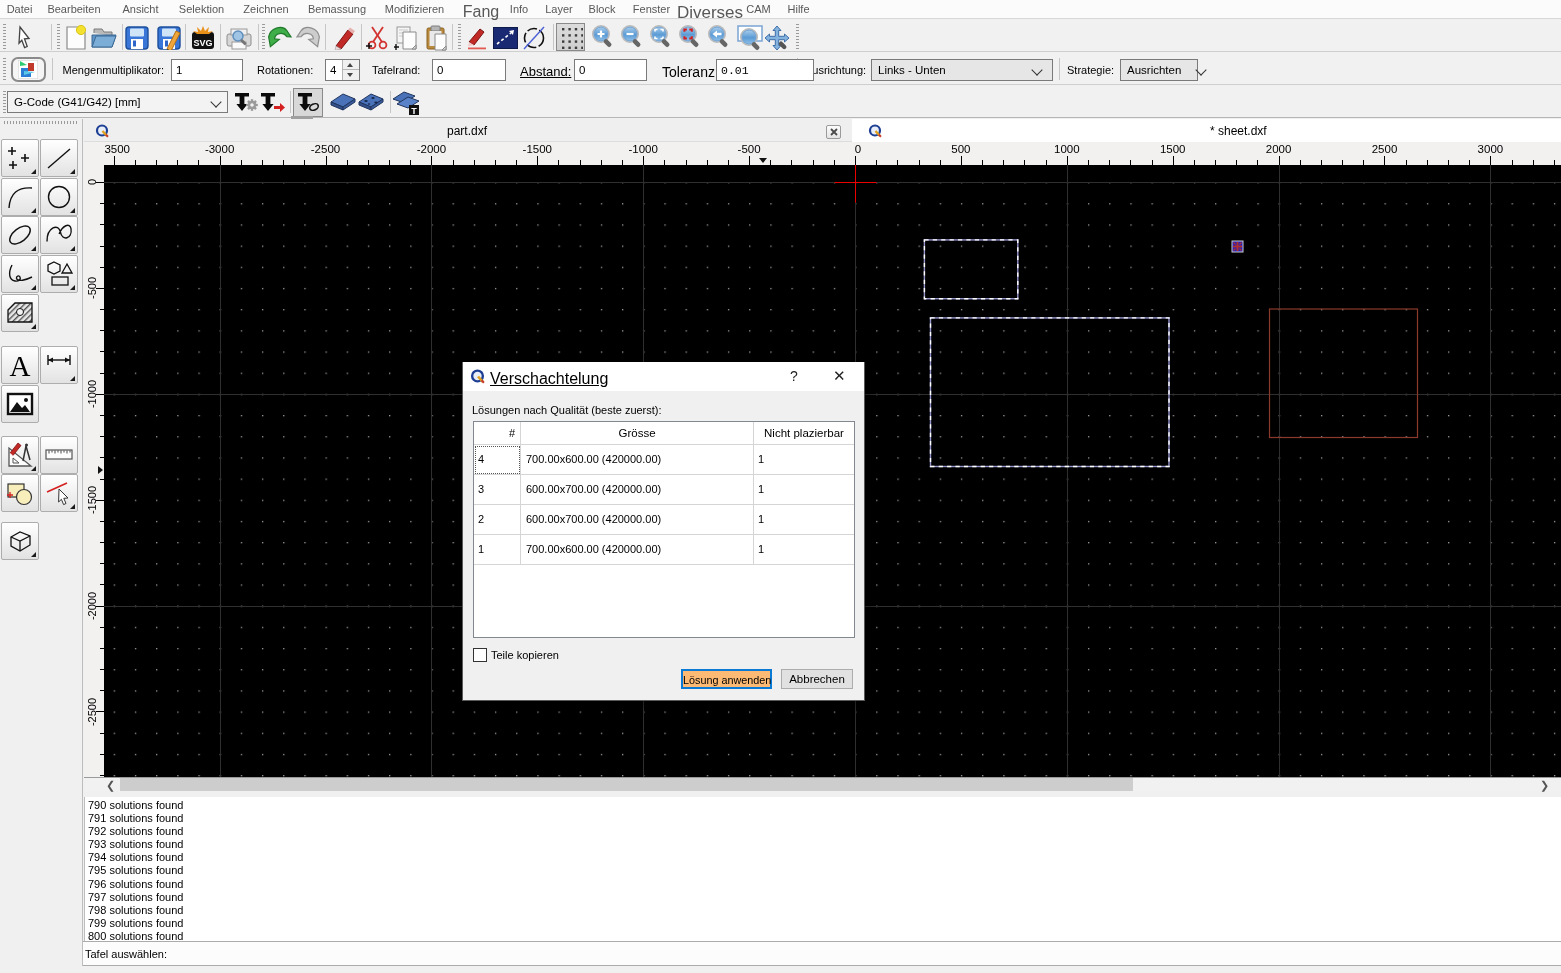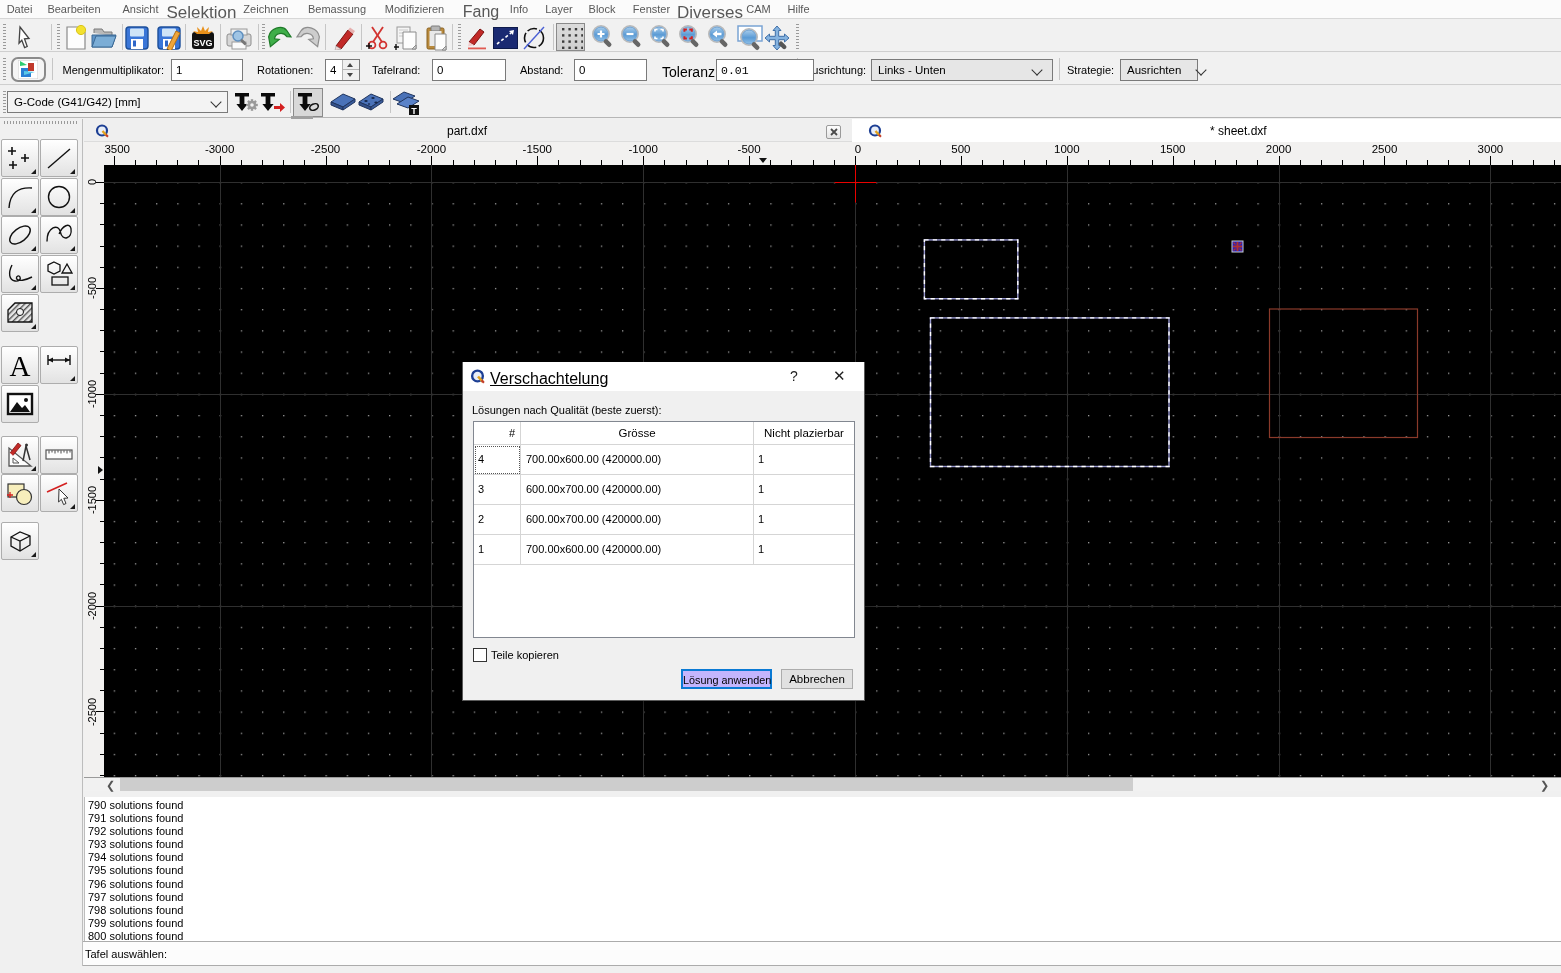--- a/index.html
+++ b/index.html
@@ -10,21 +10,21 @@
 .lbl{position:absolute;font-size:12px;color:#000;white-space:nowrap;}
 .inp{position:absolute;height:22px;border:1px solid #7a7a7a;background:#fff;font-size:11.5px;color:#000;padding:4px 0 0 4px;}
 .cmb{position:absolute;height:22px;border:1px solid #7a7a7a;background:#e6e6e6;font-size:11.5px;color:#000;padding:4px 0 0 6px;}
 .chv{position:absolute;width:8px;height:8px;border-right:1.4px solid #333;border-bottom:1.4px solid #333;transform:rotate(45deg);}
 .rlbl{position:absolute;font-size:11.5px;color:#000;white-space:nowrap;transform:translateX(-50%);}
 </style></head><body>
 <div style="position:absolute;left:0;top:0;width:1561px;height:19px;background:#fbfbfb;border-bottom:1px solid #d7d7d7;"></div>
 <div style="position:absolute;left:19.5px;top:3px;transform:translateX(-50%);font-size:11px;color:#585858;white-space:nowrap;">Datei</div>
 <div style="position:absolute;left:74px;top:3px;transform:translateX(-50%);font-size:11px;color:#585858;white-space:nowrap;">Bearbeiten</div>
 <div style="position:absolute;left:140.5px;top:3px;transform:translateX(-50%);font-size:11px;color:#585858;white-space:nowrap;">Ansicht</div>
-<div style="position:absolute;left:201.5px;top:3px;transform:translateX(-50%);font-size:17px;color:#585858;white-space:nowrap;text-align:right;">Selektion</div>
+<div style="position:absolute;left:201.5px;top:3px;transform:translateX(-50%);font-size:11px;color:#585858;white-space:nowrap;text-align:right;">Selektion</div>
 <div style="position:absolute;left:266px;top:3px;transform:translateX(-50%);font-size:11px;color:#585858;white-space:nowrap;">Zeichnen</div>
 <div style="position:absolute;left:337px;top:3px;transform:translateX(-50%);font-size:11px;color:#585858;white-space:nowrap;">Bemassung</div>
 <div style="position:absolute;left:414.5px;top:3px;transform:translateX(-50%);font-size:11px;color:#585858;white-space:nowrap;">Modifizieren</div>
 <div style="position:absolute;left:481px;top:3px;transform:translateX(-50%);font-size:16px;color:#585858;white-space:nowrap;">Fang</div>
 <div style="position:absolute;left:519px;top:3px;transform:translateX(-50%);font-size:11px;color:#585858;white-space:nowrap;">Info</div>
 <div style="position:absolute;left:559px;top:3px;transform:translateX(-50%);font-size:11px;color:#585858;white-space:nowrap;">Layer</div>
 <div style="position:absolute;left:602px;top:3px;transform:translateX(-50%);font-size:11px;color:#585858;white-space:nowrap;">Block</div>
 <div style="position:absolute;left:651.5px;top:3px;transform:translateX(-50%);font-size:11px;color:#585858;white-space:nowrap;">Fenster</div>
 <div style="position:absolute;left:710px;top:3px;transform:translateX(-50%);font-size:17px;color:#585858;white-space:nowrap;">Diverses</div>
 <div style="position:absolute;left:758.5px;top:3px;transform:translateX(-50%);font-size:11px;color:#585858;white-space:nowrap;">CAM</div>
@@ -53,21 +53,21 @@
 <svg style="position:absolute;left:18px;top:60px;" width="20" height="19" viewBox="0 0 20 19">
     <rect x="0" y="0" width="20" height="19" fill="#ffffff" stroke="#cccccc" stroke-width="1"></rect>
     <polygon points="2,1 9,5 2,6" fill="#2ecc71"></polygon>
     <rect x="10" y="3" width="6" height="8" fill="#c0392b"></rect>
     <path d="M3,8 L10,8 L10,12 L13,12 L13,17 L3,17 Z" fill="#2a7fd4"></path>
     <polygon points="6,11 17,12 6,15" fill="#5bc8e8"></polygon>
   </svg>
 <div class="lbl" style="left:62.5px;top:64px;font-size:11px;">Mengenmultiplikator:</div>
 <div class="lbl" style="left:257px;top:64px;font-size:11px;">Rotationen:</div>
 <div class="lbl" style="left:372px;top:64px;font-size:11px;">Tafelrand:</div>
-<div class="lbl" style="left:520px;top:64px;font-size:11px;">Abstand:</div>
+<div class="lbl" style="left:520px;top:64px;font-size:13px;text-decoration:underline;">Abstand:</div>
 <div class="lbl" style="left:662px;top:64px;font-size:14px;">Toleranz:</div>
 <div class="lbl" style="left:805px;top:64px;font-size:11px;">Ausrichtung:</div>
 <div class="lbl" style="left:1067px;top:64px;font-size:11px;">Strategie:</div>
 <div class="inp" style="left:171px;top:59px;width:72px;">1</div>
 <div class="inp" style="left:325px;top:59px;width:35px;">4</div>
 <div style="position:absolute;left:342px;top:60px;width:17px;height:10px;background:#f0f0f0;border-left:1px solid #b5b5b5;border-bottom:1px solid #b5b5b5;"></div>
 <div style="position:absolute;left:342px;top:70px;width:17px;height:10px;background:#f0f0f0;border-left:1px solid #b5b5b5;"></div>
 <div style="position:absolute;left:347px;top:63px;width:0;height:0;border-left:3px solid transparent;border-right:3px solid transparent;border-bottom:4px solid #444;"></div>
 <div style="position:absolute;left:347px;top:73px;width:0;height:0;border-left:3px solid transparent;border-right:3px solid transparent;border-top:4px solid #444;"></div>
 <div class="inp" style="left:432px;top:59px;width:74px;">0</div>
@@ -688,13 +688,13 @@
 <div style="position:absolute;left:526px;top:513.0px;font-size:11px;color:#000;">600.00x700.00 (420000.00)</div>
 <div style="position:absolute;left:758px;top:513.0px;font-size:11px;color:#000;">1</div>
 <div style="position:absolute;left:474px;top:534.0px;width:380px;height:1px;background:#d5d5d5;"></div>
 <div style="position:absolute;left:478px;top:543.0px;font-size:11px;color:#000;">1</div>
 <div style="position:absolute;left:526px;top:543.0px;font-size:11px;color:#000;">700.00x600.00 (420000.00)</div>
 <div style="position:absolute;left:758px;top:543.0px;font-size:11px;color:#000;">1</div>
 <div style="position:absolute;left:474px;top:564.0px;width:380px;height:1px;background:#d5d5d5;"></div>
 <div style="position:absolute;left:474.5px;top:445.5px;width:45px;height:28px;border:1px dotted #555;"></div>
 <div style="position:absolute;left:473px;top:647.5px;width:14px;height:14px;border:1px solid #333;background:#fff;"></div>
 <div style="position:absolute;left:491px;top:648.5px;font-size:11px;color:#000;">Teile kopieren</div>
-<div style="position:absolute;left:681px;top:668.5px;width:91px;height:20px;background:#c4b5fd;border:2px solid #0a7ad4;font-size:10.8px;color:#000;text-align:center;padding-top:3px;white-space:nowrap;">Lösung anwenden</div>
+<div style="position:absolute;left:681px;top:668.5px;width:91px;height:20px;background:#fdba74;border:2px solid #0a7ad4;font-size:10.8px;color:#000;text-align:center;padding-top:3px;white-space:nowrap;">Lösung anwenden</div>
 <div style="position:absolute;left:781px;top:668.5px;width:72px;height:20px;background:#e1e1e1;border:1px solid #acacac;font-size:11.5px;color:#000;text-align:center;padding-top:3.5px;">Abbrechen</div>
 </body></html>

